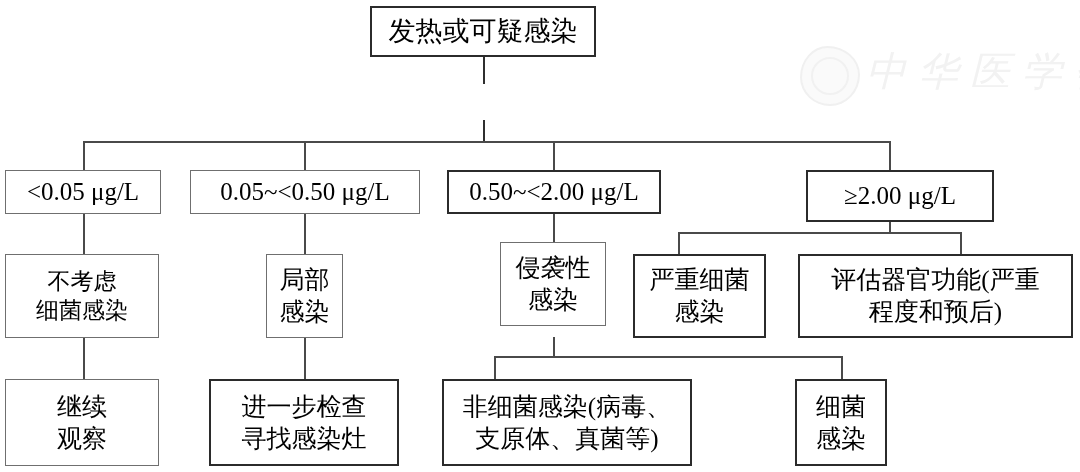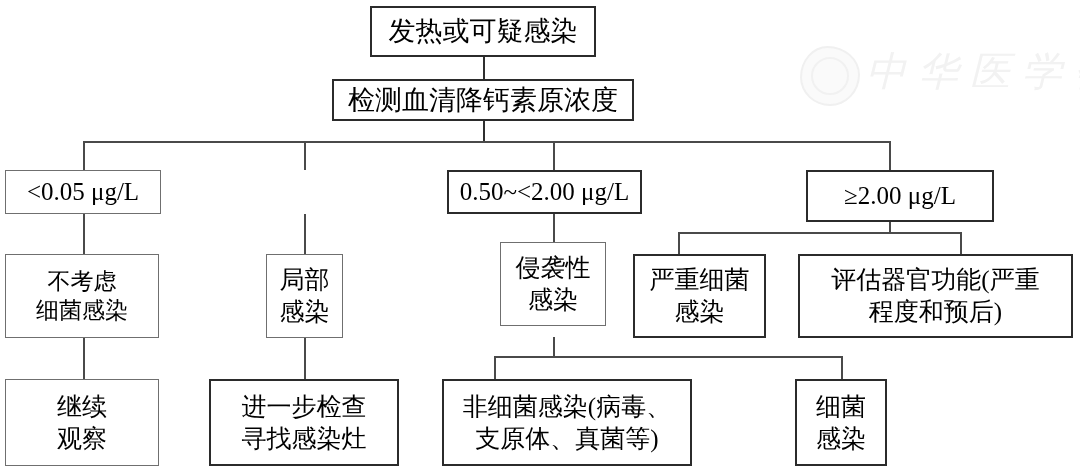--- a/index.html
+++ b/index.html
@@ -120,26 +120,26 @@
 
   <div class="line v" style="left:304px; top:337px; height:42px;"></div>
 
   <div class="line v" style="left:553px; top:337px; height:20px;"></div>
   <div class="line h" style="left:494px; top:356px; width:348px;"></div>
   <div class="line v" style="left:494px; top:356px; height:23px;"></div>
   <div class="line v" style="left:841px; top:356px; height:23px;"></div>
 
   <div class="node dark" style="left:370px; top:6px; width:226px; height:51px; font-size:27px;">发热或可疑感染</div>
 
-  <div class="node dark" style="left:332px; top:79px; width:302px; height:42px; font-size:27px;">检测血清降钙素原浓度</div>
 
   <div class="node" style="left:5px; top:170px; width:156px; height:44px; font-size:25px;">&lt;0.05 μg/L</div>
 
+  <div class="node" style="left:190px; top:170px; width:230px; height:44px; font-size:25px;">0.05~&lt;0.50 μg/L</div>
 
-  <div class="node dark" style="left:447px; top:170px; width:195px; height:44px; font-size:25px;">0.50~&lt;2.00 μg/L</div>
+  <div class="node dark" style="left:447px; top:170px; width:214px; height:44px; font-size:25px;">0.50~&lt;2.00 μg/L</div>
 
   <div class="node dark" style="left:806px; top:170px; width:188px; height:52px; font-size:25px;">≥2.00 μg/L</div>
 
   <div class="node" style="left:5px; top:254px; width:154px; height:84px; font-size:23px;">不考虑
 细菌感染</div>
 
   <div class="node" style="left:266px; top:254px; width:77px; height:84px; font-size:25px;">局部
 感染</div>
 
   <div class="node" style="left:500px; top:242px; width:106px; height:84px; font-size:25px;">侵袭性

